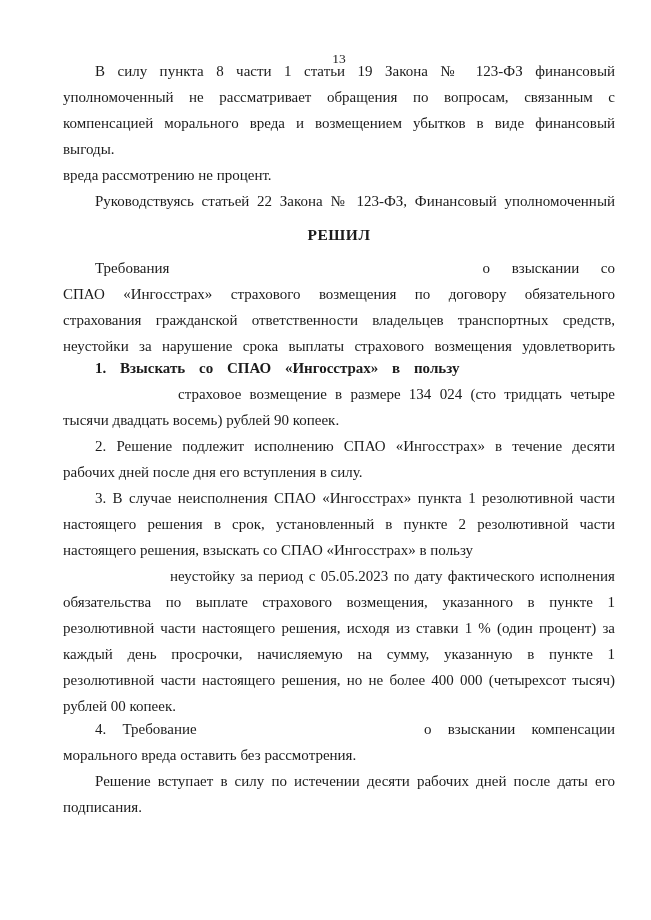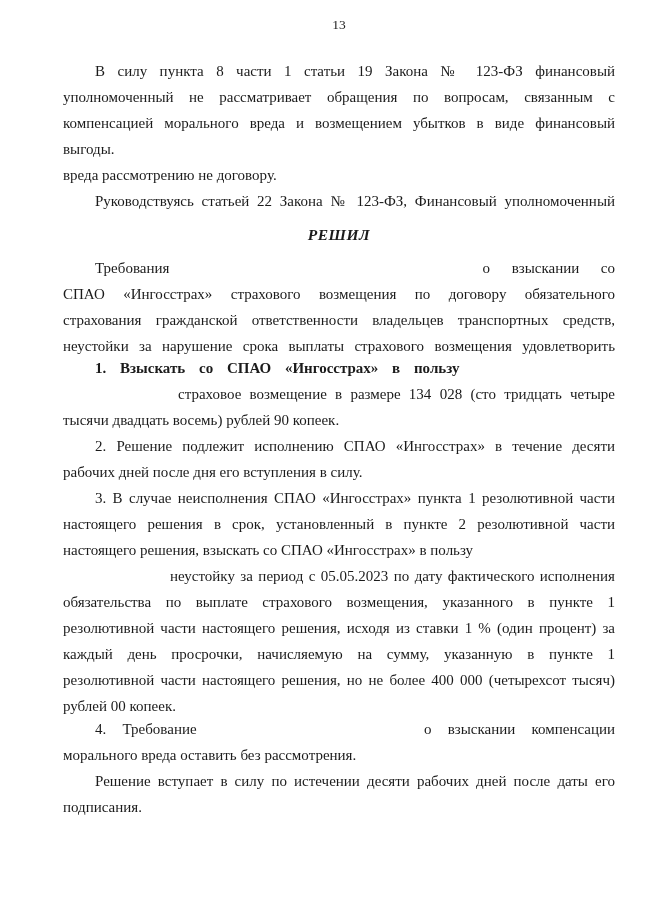--- a/index.html
+++ b/index.html
@@ -15,21 +15,21 @@
   }
   .page {
     position: relative;
     width: 651px;
     height: 920px;
     background: #ffffff;
     overflow: hidden;
   }
   .pagenum {
     position: absolute;
-    top: 16px;
+    top: 50px;
     left: 63px;
     width: 552px;
     text-align: center;
     font-size: 13.5px;
     line-height: 18px;
   }
   .content {
     position: absolute;
     top: 58px;
     left: 63px;
@@ -45,21 +45,20 @@
   .ws { word-spacing: 10px; }
   .mt4 { margin-top: -4px; font-weight: bold; }
   .mt3 { margin-top: -3px; }
   .heading {
     line-height: 26px;
     margin: 8px 0 7px 0;
     text-align: center;
     font-weight: bold;
     letter-spacing: 0.5px;
     font-size: 15.5px;
-    font-style: italic;
   }
   .redacted {
     display: inline-block;
     height: 1px;
     vertical-align: baseline;
   }
   .sp270 { width: 270px; }
   .sp195 { width: 195px; }
 </style>
 </head>
@@ -69,37 +68,37 @@
 
   <div class="pagenum">13</div>
 
   <div class="content">
 
     <div class="line j ind">В силу пункта 8 части 1 статьи 19 Закона № 123-ФЗ финансовый</div>
     <div class="line j">уполномоченный не рассматривает обращения по вопросам, связанным с</div>
     <div class="line j">компенсацией морального вреда и возмещением убытков в виде финансовый</div>
     <div class="line l">выгоды.</div>
 
-    <div class="line l">вреда рассмотрению не договору.</div>
+    <div class="line l">вреда рассмотрению не процент.</div>
 
     <div class="line j ind">Руководствуясь статьей 22 Закона № 123-ФЗ, Финансовый уполномоченный</div>
 
     <div class="heading">РЕШИЛ</div>
 
     <div class="line j ind">
       <span>Требования</span>
       <span class="redacted sp270"></span>
       <span>о взыскании со</span>
     </div>
     <div class="line j">СПАО «Ингосстрах» страхового возмещения по договору обязательного</div>
     <div class="line j">страхования гражданской ответственности владельцев транспортных средств,</div>
     <div class="line j">неустойки за нарушение срока выплаты страхового возмещения удовлетворить</div>
 
     <div class="line l ind ws mt4">1. Взыскать со СПАО «Ингосстрах» в пользу</div>
-    <div class="line j hang115">страховое возмещение в размере 134 028 (сто тридцать четыре</div>
+    <div class="line j hang115">страховое возмещение в размере 134 024 (сто тридцать четыре</div>
     <div class="line l">тысячи двадцать восемь) рублей 90 копеек.</div>
 
     <div class="line j ind">2. Решение подлежит исполнению СПАО «Ингосстрах» в течение десяти</div>
     <div class="line l">рабочих дней после дня его вступления в силу.</div>
 
     <div class="line j ind">3. В случае неисполнения СПАО «Ингосстрах» пункта 1 резолютивной части</div>
     <div class="line j">настоящего решения в срок, установленный в пункте 2 резолютивной части</div>
     <div class="line l">настоящего решения, взыскать со СПАО «Ингосстрах» в пользу</div>
     <div class="line j hang107">неустойку за период с 05.05.2023 по дату фактического исполнения</div>
     <div class="line j">обязательства по выплате страхового возмещения, указанного в пункте 1</div>

